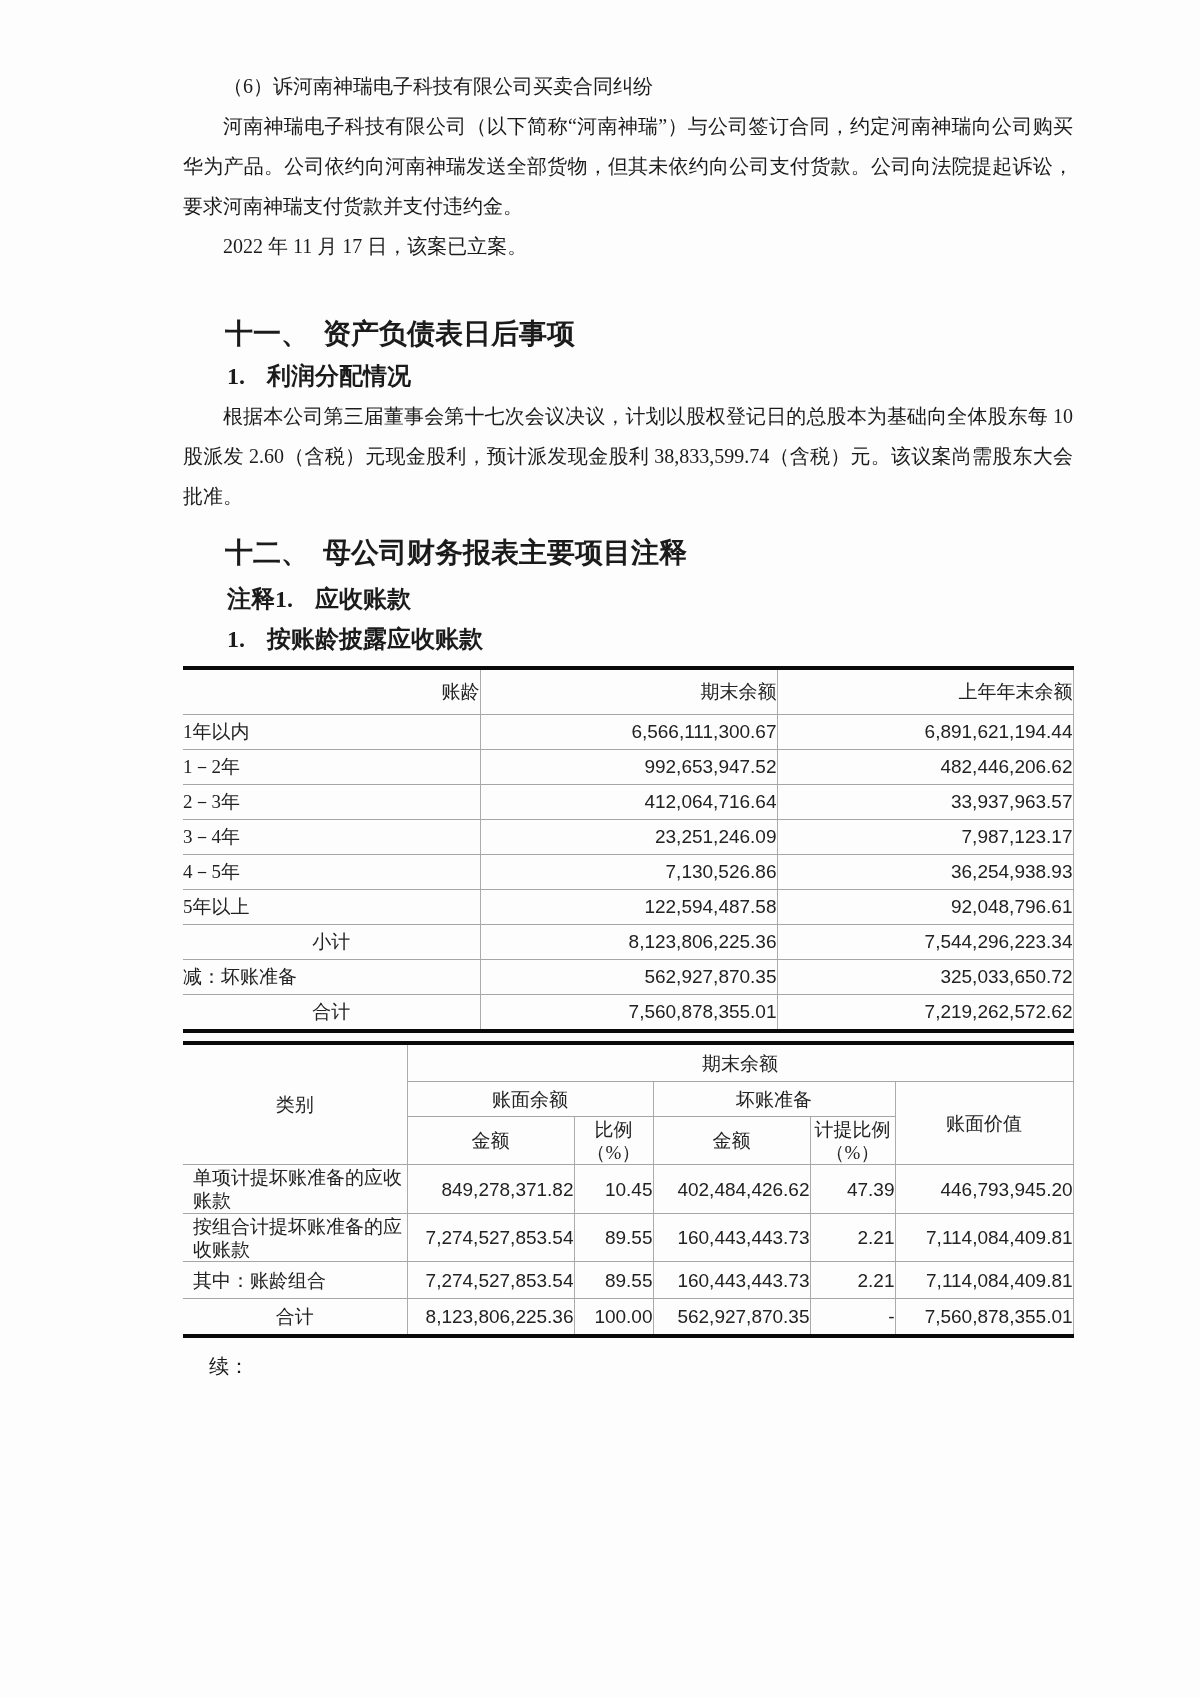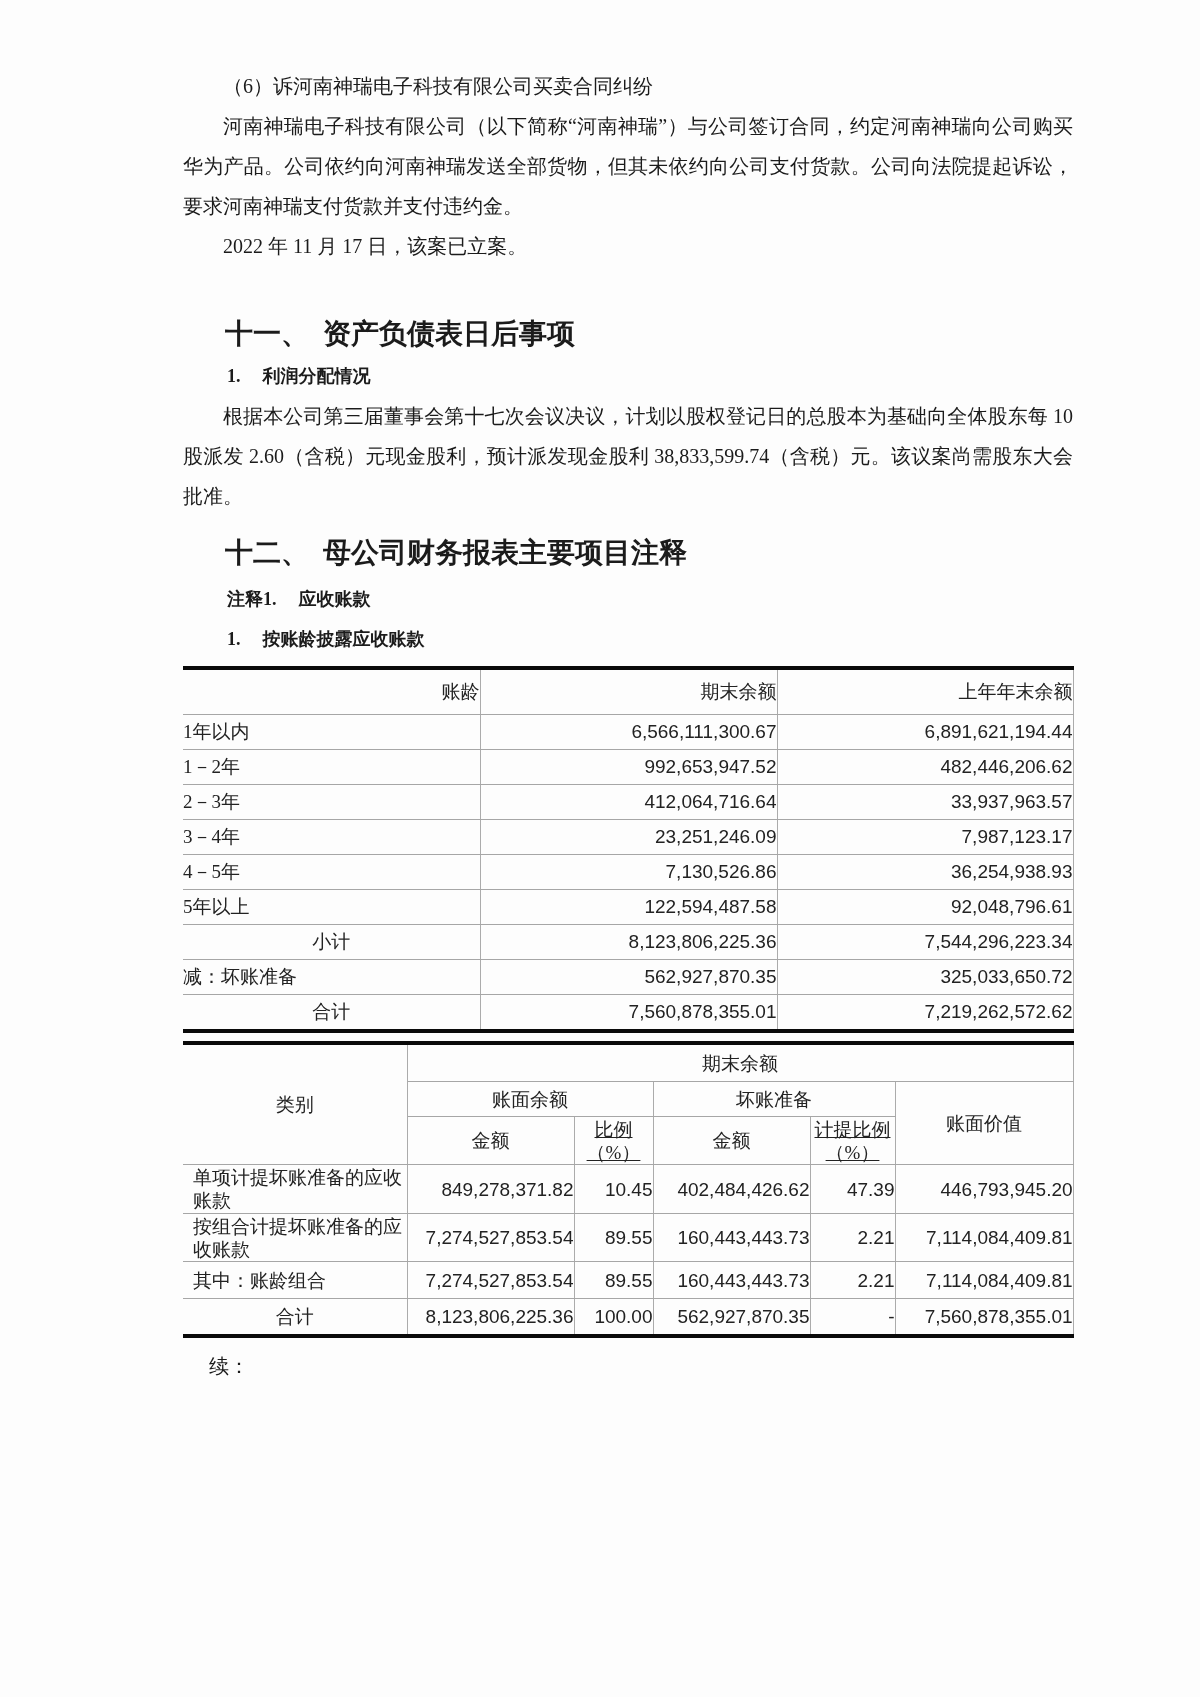--- a/index.html
+++ b/index.html
@@ -12,36 +12,36 @@
   
   .para{font-size:20px;line-height:40px;text-align:justify;margin:0;}
   .ind{text-indent:40px;}
   .first{padding-top:66px;}
 
   
   .h-sec{font-size:28px;font-weight:bold;line-height:44px;margin:0 0 0 42px;}
   .h-sec .t{margin-left:14px;}
 
   
-  .h-sub{font-size:18px;font-weight:bold;line-height:40px;margin:0 0 0 44px;}
+  .h-sub{font-size:24px;font-weight:bold;line-height:40px;margin:0 0 0 44px;}
   .h-sub .t{margin-left:22px;}
   .h-sub .t-wide{margin-left:58px;}
 
   
   table.fin{border-collapse:collapse;table-layout:fixed;width:890px;
     border-top:4px solid #0a0a0a;border-bottom:4px solid #0a0a0a;}
   table.fin td{border-right:1px solid #ababab;border-bottom:1px solid #a6a6a6;
     font-size:19px;vertical-align:middle;padding:0;color:#222;}
   table.fin tr:last-child td{border-bottom:none;}
   td.lbl{text-align:left;padding-left:12px;}
   td.ctr{text-align:center;}
   td.num{text-align:right;padding-right:16px;
     font-family:"Liberation Sans","DejaVu Sans",sans-serif;font-size:18px;}
   td.hdr{text-align:center;}
-  td.pre{white-space:pre-line;line-height:22px;text-decoration:underline;}
+  td.pre{white-space:pre-line;line-height:22px;}
   .t1 tr.hrow td{height:44px;text-align:right;}
   .t1 tr.drow td{height:34px;}
   .t2 td{line-height:23px;}
   .t2 .rA td{height:36px;}
   .t2 .rB td{height:34px;}
   .t2 .rC td{height:47px;}
   .t2 .rD td{height:48px;}
   .t2 .rE td{height:47px;}
   .t2 .rF td{height:36px;}
   .t2 .rG td{height:35px;}

